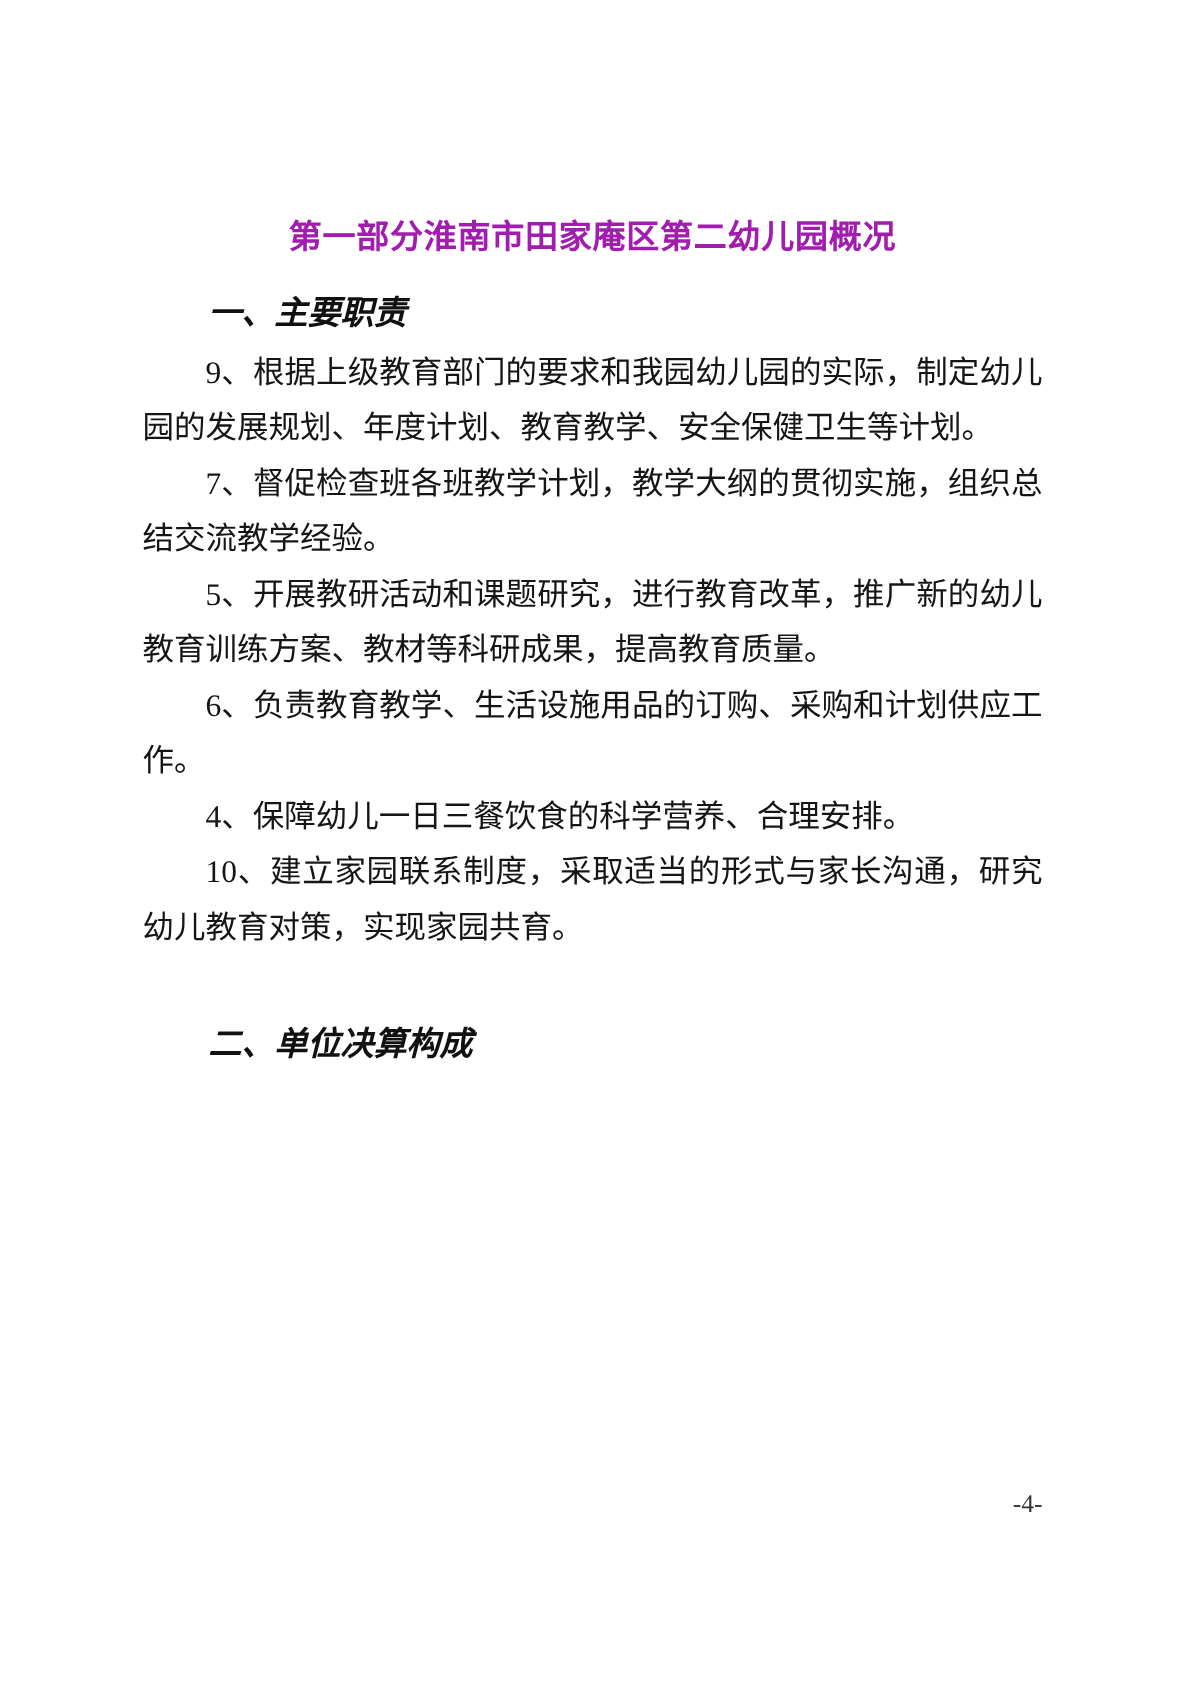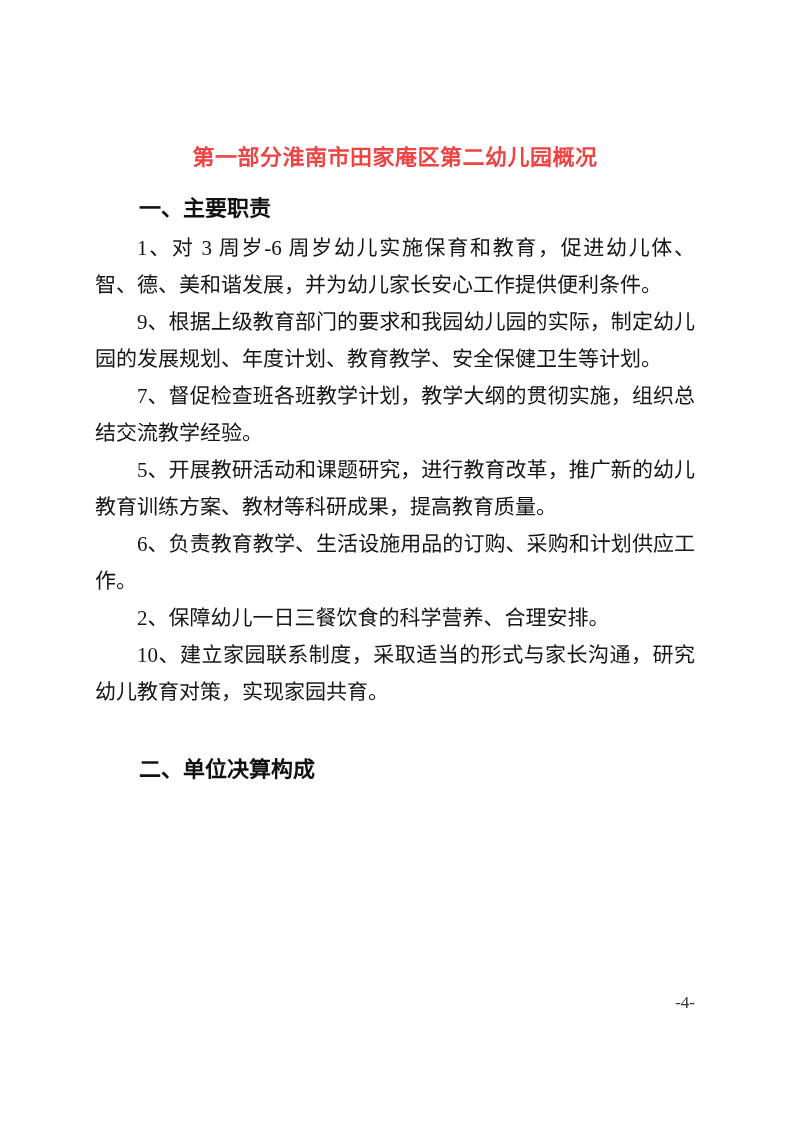--- a/index.html
+++ b/index.html
@@ -23,31 +23,32 @@
     width: 600px;
   }
   .doc-title {
     margin: 0;
     padding-top: 144px;
     text-align: center;
     font-family: "Liberation Sans", sans-serif;
     font-weight: 700;
     font-size: 22px;
     line-height: 28px;
-    color: #ef4444;
+    color: #a21caf;
     letter-spacing: 0.5px;
   }
   .section-heading {
     margin: 0;
     font-family: "Liberation Sans", sans-serif;
     font-weight: 700;
     font-size: 22px;
     line-height: 26px;
     color: #111111;
     text-indent: 2em;
+    font-style: italic;
   }
   .heading-1 {
     margin-top: 24px;
     margin-bottom: 8px;
   }
   .heading-2 {
     margin-top: 46px;
   }
   .body-text p {
     margin: 0;
@@ -70,26 +71,25 @@
 </head>
 <body>
 
 <div class="page">
   <div class="content">
     <h1 class="doc-title">第一部分淮南市田家庵区第二幼儿园概况</h1>
 
     <h2 class="section-heading heading-1">一、主要职责</h2>
 
     <div class="body-text">
-      <p>1、对 3 周岁-6 周岁幼儿实施保育和教育，促进幼儿体、智、德、美和谐发展，并为幼儿家长安心工作提供便利条件。</p>
       <p>9、根据上级教育部门的要求和我园幼儿园的实际，制定幼儿园的发展规划、年度计划、教育教学、安全保健卫生等计划。</p>
       <p>7、督促检查班各班教学计划，教学大纲的贯彻实施，组织总结交流教学经验。</p>
       <p>5、开展教研活动和课题研究，进行教育改革，推广新的幼儿教育训练方案、教材等科研成果，提高教育质量。</p>
       <p>6、负责教育教学、生活设施用品的订购、采购和计划供应工作。</p>
-      <p>2、保障幼儿一日三餐饮食的科学营养、合理安排。</p>
+      <p>4、保障幼儿一日三餐饮食的科学营养、合理安排。</p>
       <p>10、建立家园联系制度，采取适当的形式与家长沟通，研究幼儿教育对策，实现家园共育。</p>
     </div>
 
     <h2 class="section-heading heading-2">二、单位决算构成</h2>
   </div>
 
   <div class="page-number">-4-</div>
 </div>
 
 </body></html>

